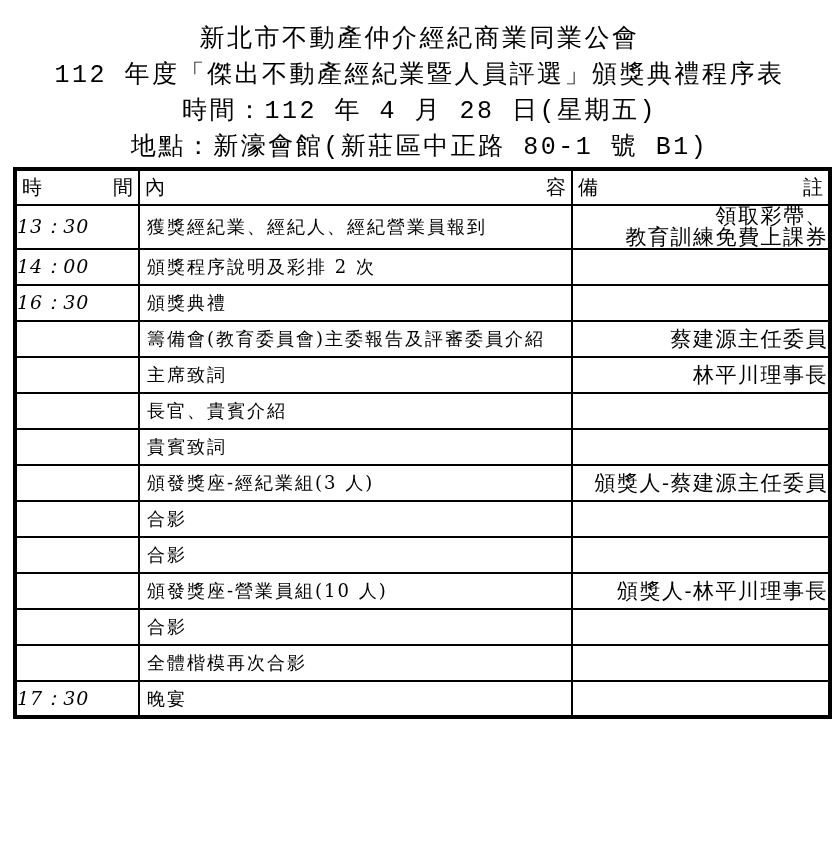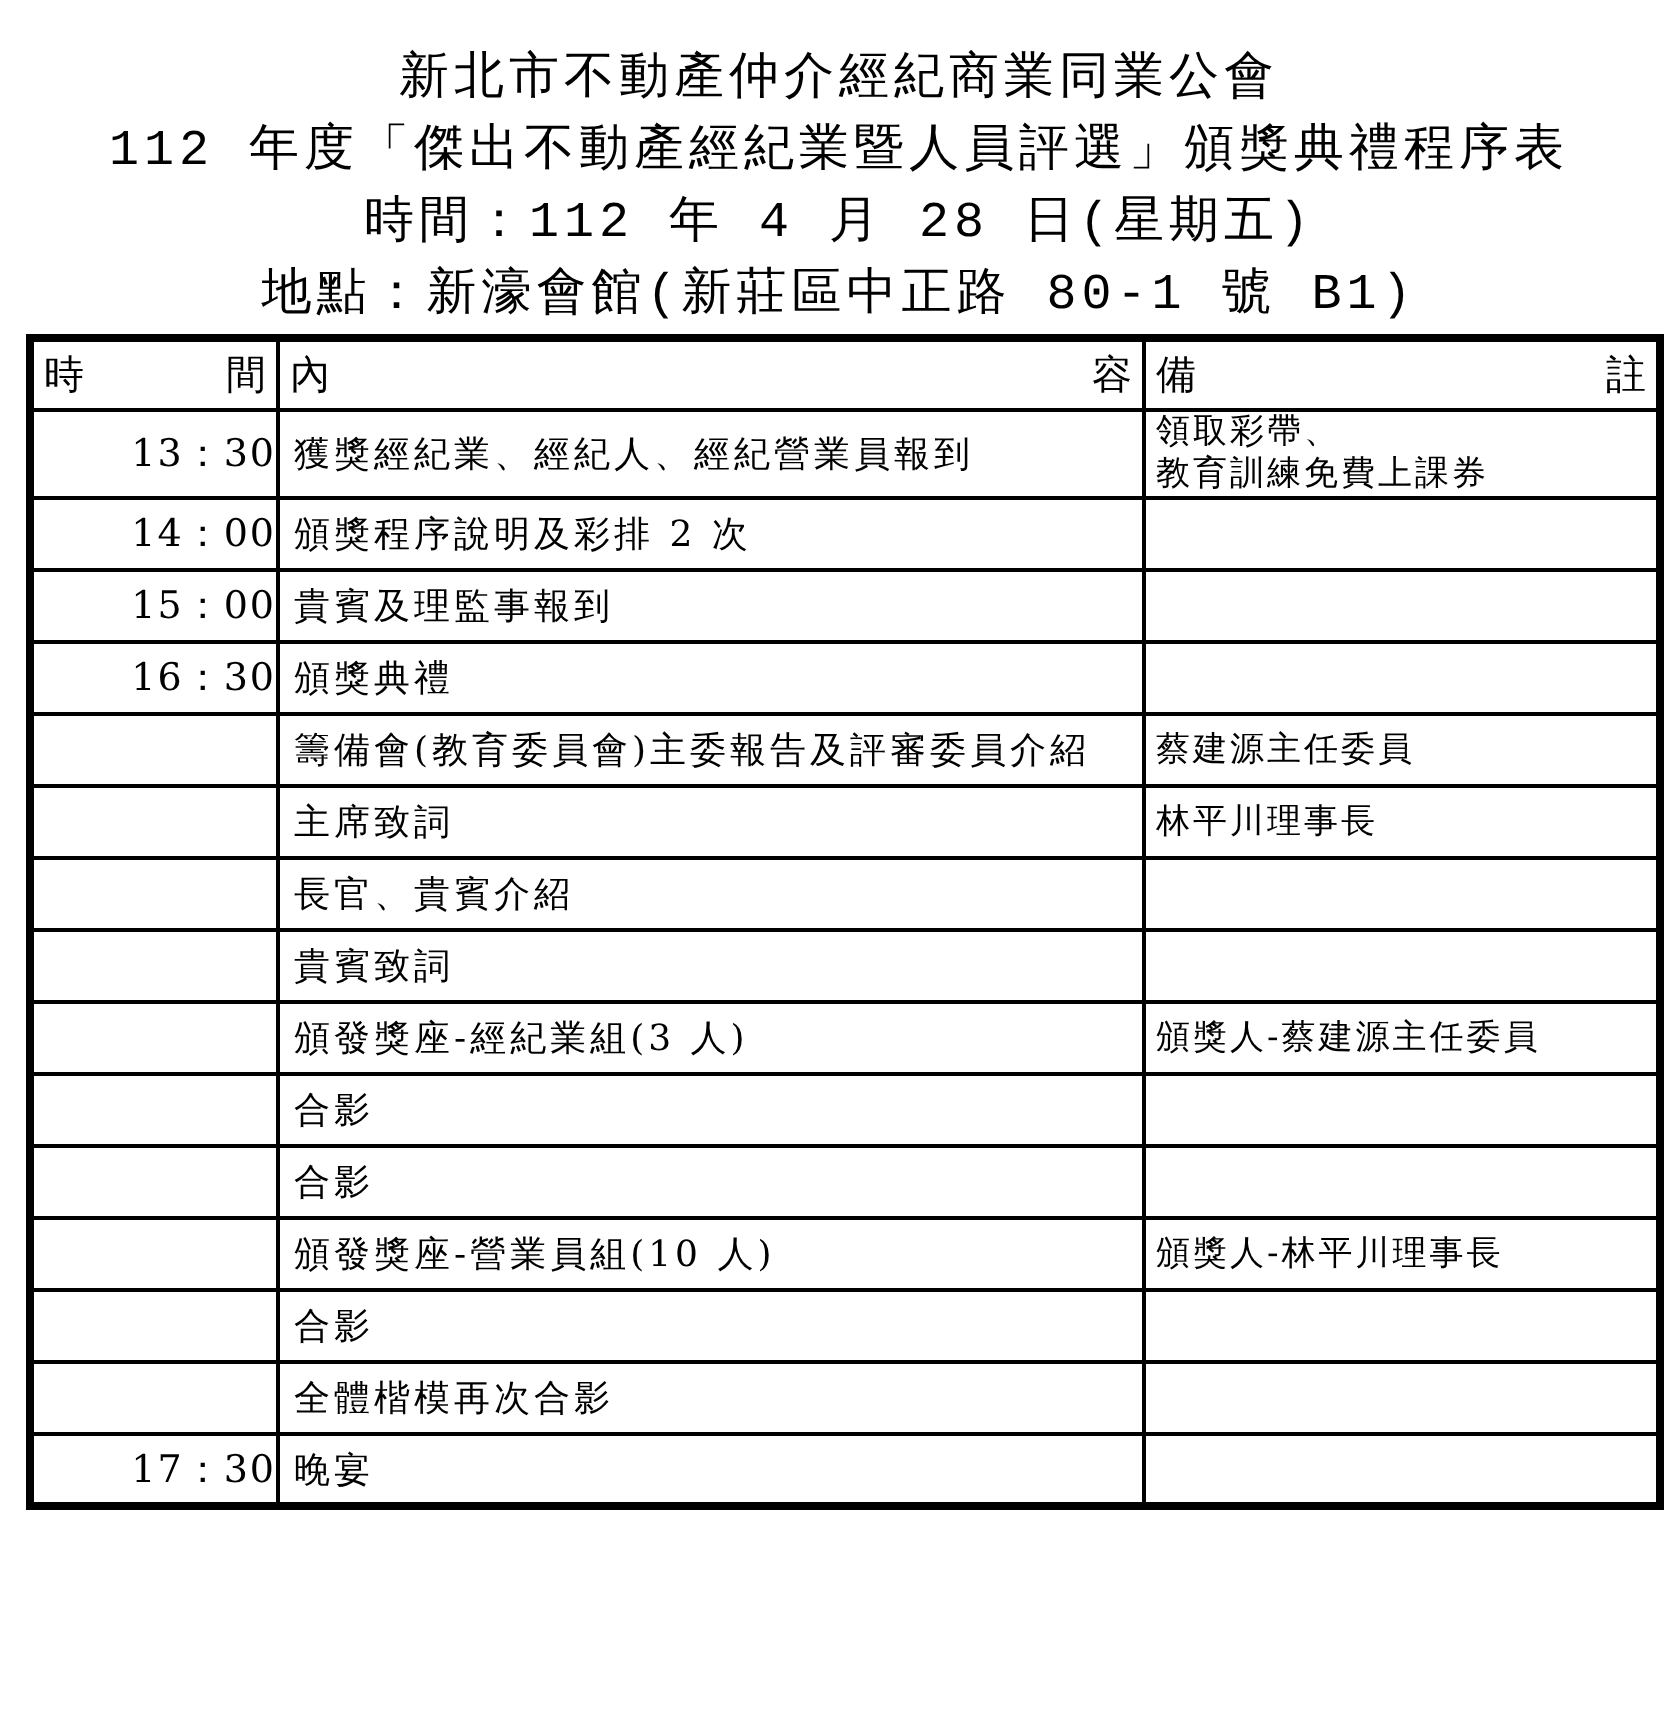--- a/index.html
+++ b/index.html
@@ -46,35 +46,37 @@
     padding: 0;
   }
   tr { height: 36px; }
   th .hdr {
     display: flex;
     justify-content: space-between;
     padding: 2px 5px;
     font-size: 20px;
   }
   td.time {
-    text-align: right;
+    text-align: left;
     font-size: 19px;
     letter-spacing: 1px;
+    font-style: italic;
   }
   td.content {
     padding-left: 7px;
     font-size: 18px;
     letter-spacing: 2px;
   }
   td.note {
     padding-left: 5px;
-    font-size: 17px;
+    font-size: 21px;
     letter-spacing: 1.5px;
     white-space: pre-line;
     line-height: 21px;
+    text-align: right;
   }
 </style>
 </head>
 <body>
 
 <div class="page">
 
   <div class="titles">
     <div class="title-line">新北市不動產仲介經紀商業同業公會</div>
     <div class="title-line">112 年度「傑出不動產經紀業暨人員評選」頒獎典禮程序表</div>
@@ -113,25 +115,20 @@
     <tbody>
       <tr>
         <td class="time">13：30</td>
         <td class="content">獲獎經紀業、經紀人、經紀營業員報到</td>
         <td class="note">領取彩帶、
 教育訓練免費上課券</td>
       </tr>
       <tr>
         <td class="time">14：00</td>
         <td class="content">頒獎程序說明及彩排 2 次</td>
-        <td class="note"></td>
-      </tr>
-      <tr>
-        <td class="time">15：00</td>
-        <td class="content">貴賓及理監事報到</td>
         <td class="note"></td>
       </tr>
       <tr>
         <td class="time">16：30</td>
         <td class="content">頒獎典禮</td>
         <td class="note"></td>
       </tr>
       <tr>
         <td class="time"></td>
         <td class="content">籌備會(教育委員會)主委報告及評審委員介紹</td>

